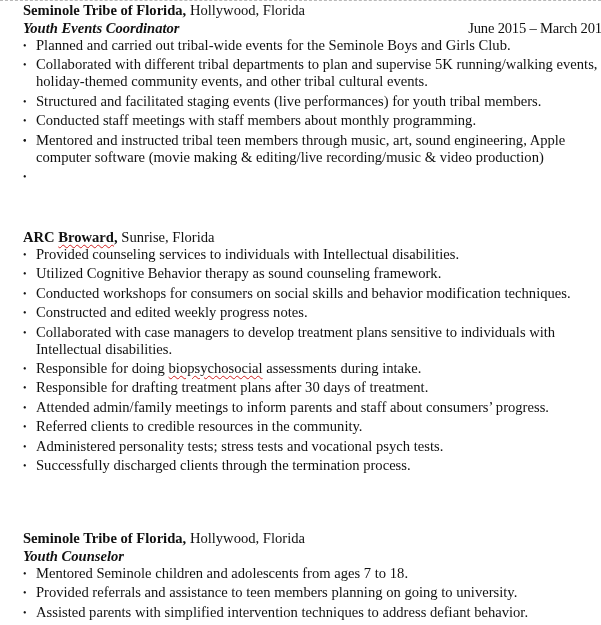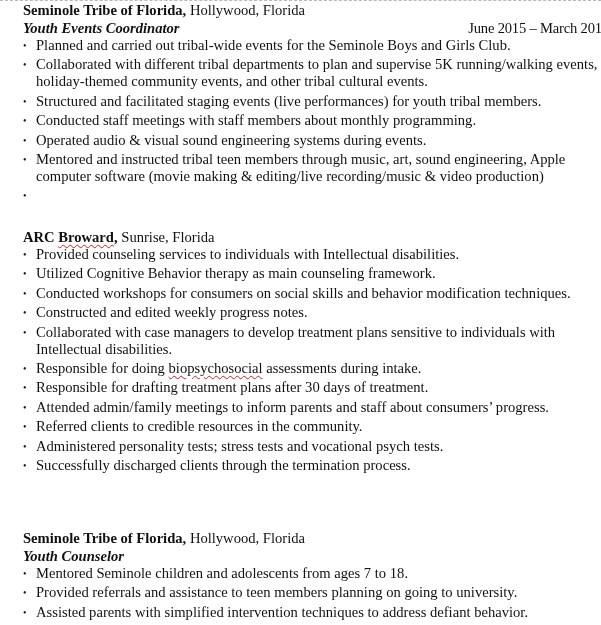--- a/index.html
+++ b/index.html
@@ -89,33 +89,33 @@
     </div>
     <div class="title-line">
       <span class="job-title">Youth Events Coordinator</span>
       <span class="job-dates">June 2015 – March 2016</span>
     </div>
     <ul class="duties">
       <li><span class="bullet">•</span><span>Planned and carried out tribal-wide events for the Seminole Boys and Girls Club.</span></li>
       <li><span class="bullet">•</span><span>Collaborated with different tribal departments to plan and supervise 5K running/walking events, holiday-themed community events, and other tribal cultural events.</span></li>
       <li><span class="bullet">•</span><span>Structured and facilitated staging events (live performances) for youth tribal members.</span></li>
       <li><span class="bullet">•</span><span>Conducted staff meetings with staff members about monthly programming.</span></li>
-      <li><span class="bullet">•</span><span>Operated audio &amp; visual sound engineering systems during events.</span></li>
+      <li><span class="bullet">•</span></li>
       <li><span class="bullet">•</span><span>Mentored and instructed tribal teen members through music, art, sound engineering, Apple computer software (movie making &amp; editing/live recording/music &amp; video production)</span></li>
       <li><span class="bullet">•</span></li>
     </ul>
   </div>
 
   <div class="job" style="top:227px;">
     <div class="employer-line">
       <span class="employer-name"><span>ARC </span><span class="squiggle" style="text-decoration-color: rgb(208, 32, 32);">Broward</span><span>,</span></span><span> Sunrise, Florida</span>
     </div>
     <ul class="duties">
       <li><span class="bullet">•</span><span>Provided counseling services to individuals with Intellectual disabilities.</span></li>
-      <li><span class="bullet">•</span><span>Utilized Cognitive Behavior therapy as main counseling framework.</span></li>
+      <li><span class="bullet">•</span><span>Utilized Cognitive Behavior therapy as sound counseling framework.</span></li>
       <li><span class="bullet">•</span><span>Conducted workshops for consumers on social skills and behavior modification techniques.</span></li>
       <li><span class="bullet">•</span><span>Constructed and edited weekly progress notes.</span></li>
       <li><span class="bullet">•</span><span>Collaborated with case managers to develop treatment plans sensitive to individuals with Intellectual disabilities.</span></li>
       <li><span class="bullet">•</span><span><span>Responsible for doing </span><span class="squiggle" style="text-decoration-color: rgb(208, 32, 32);">biopsychosocial</span><span> assessments during intake.</span></span></li>
       <li><span class="bullet">•</span><span>Responsible for drafting treatment plans after 30 days of treatment.</span></li>
       <li><span class="bullet">•</span><span>Attended admin/family meetings to inform parents and staff about consumers’ progress.</span></li>
       <li><span class="bullet">•</span><span>Referred clients to credible resources in the community.</span></li>
       <li><span class="bullet">•</span><span>Administered personality tests; stress tests and vocational psych tests.</span></li>
       <li><span class="bullet">•</span><span>Successfully discharged clients through the termination process.</span></li>
     </ul>

